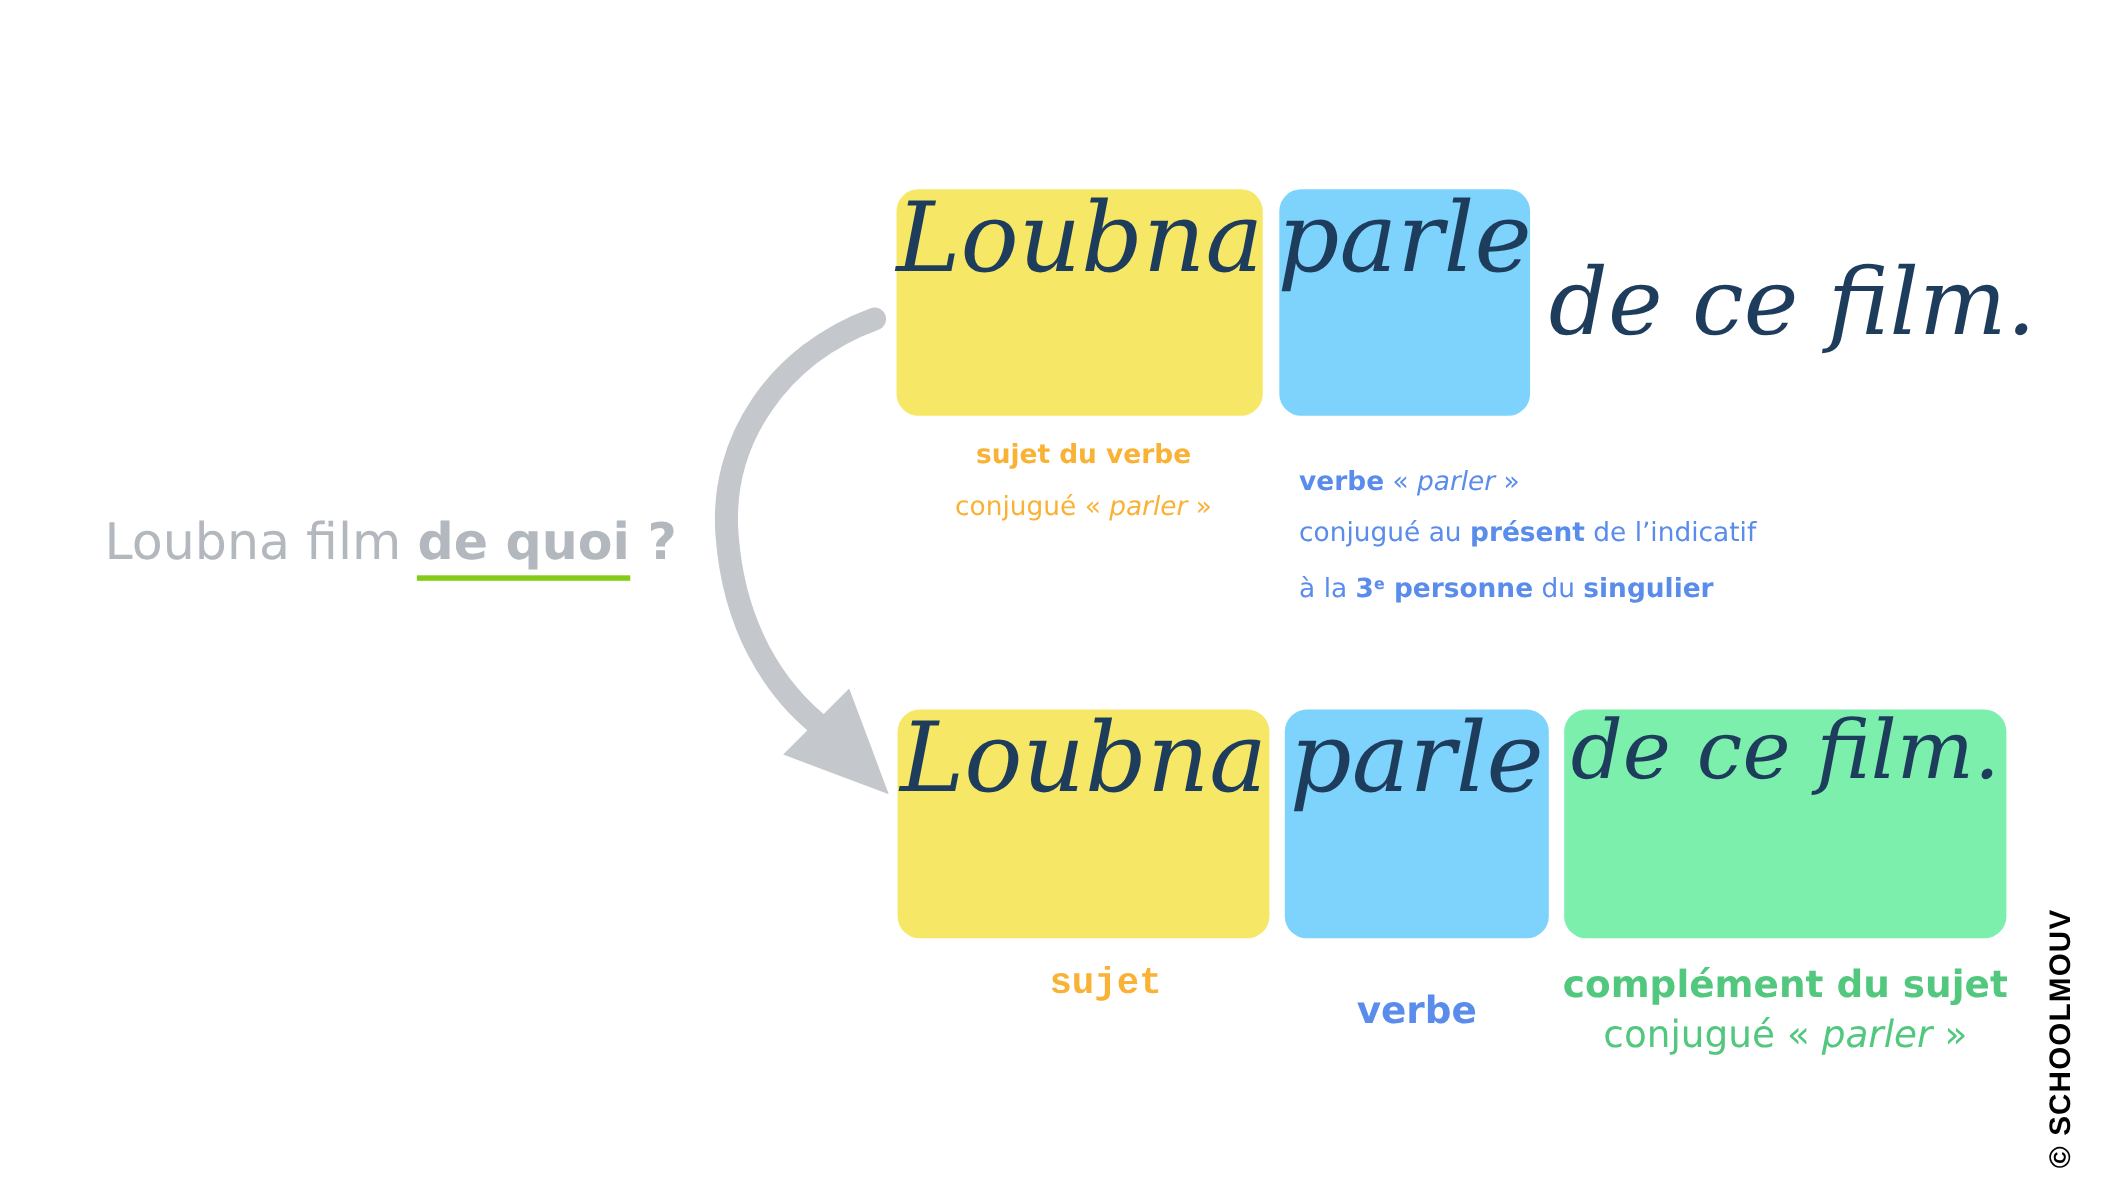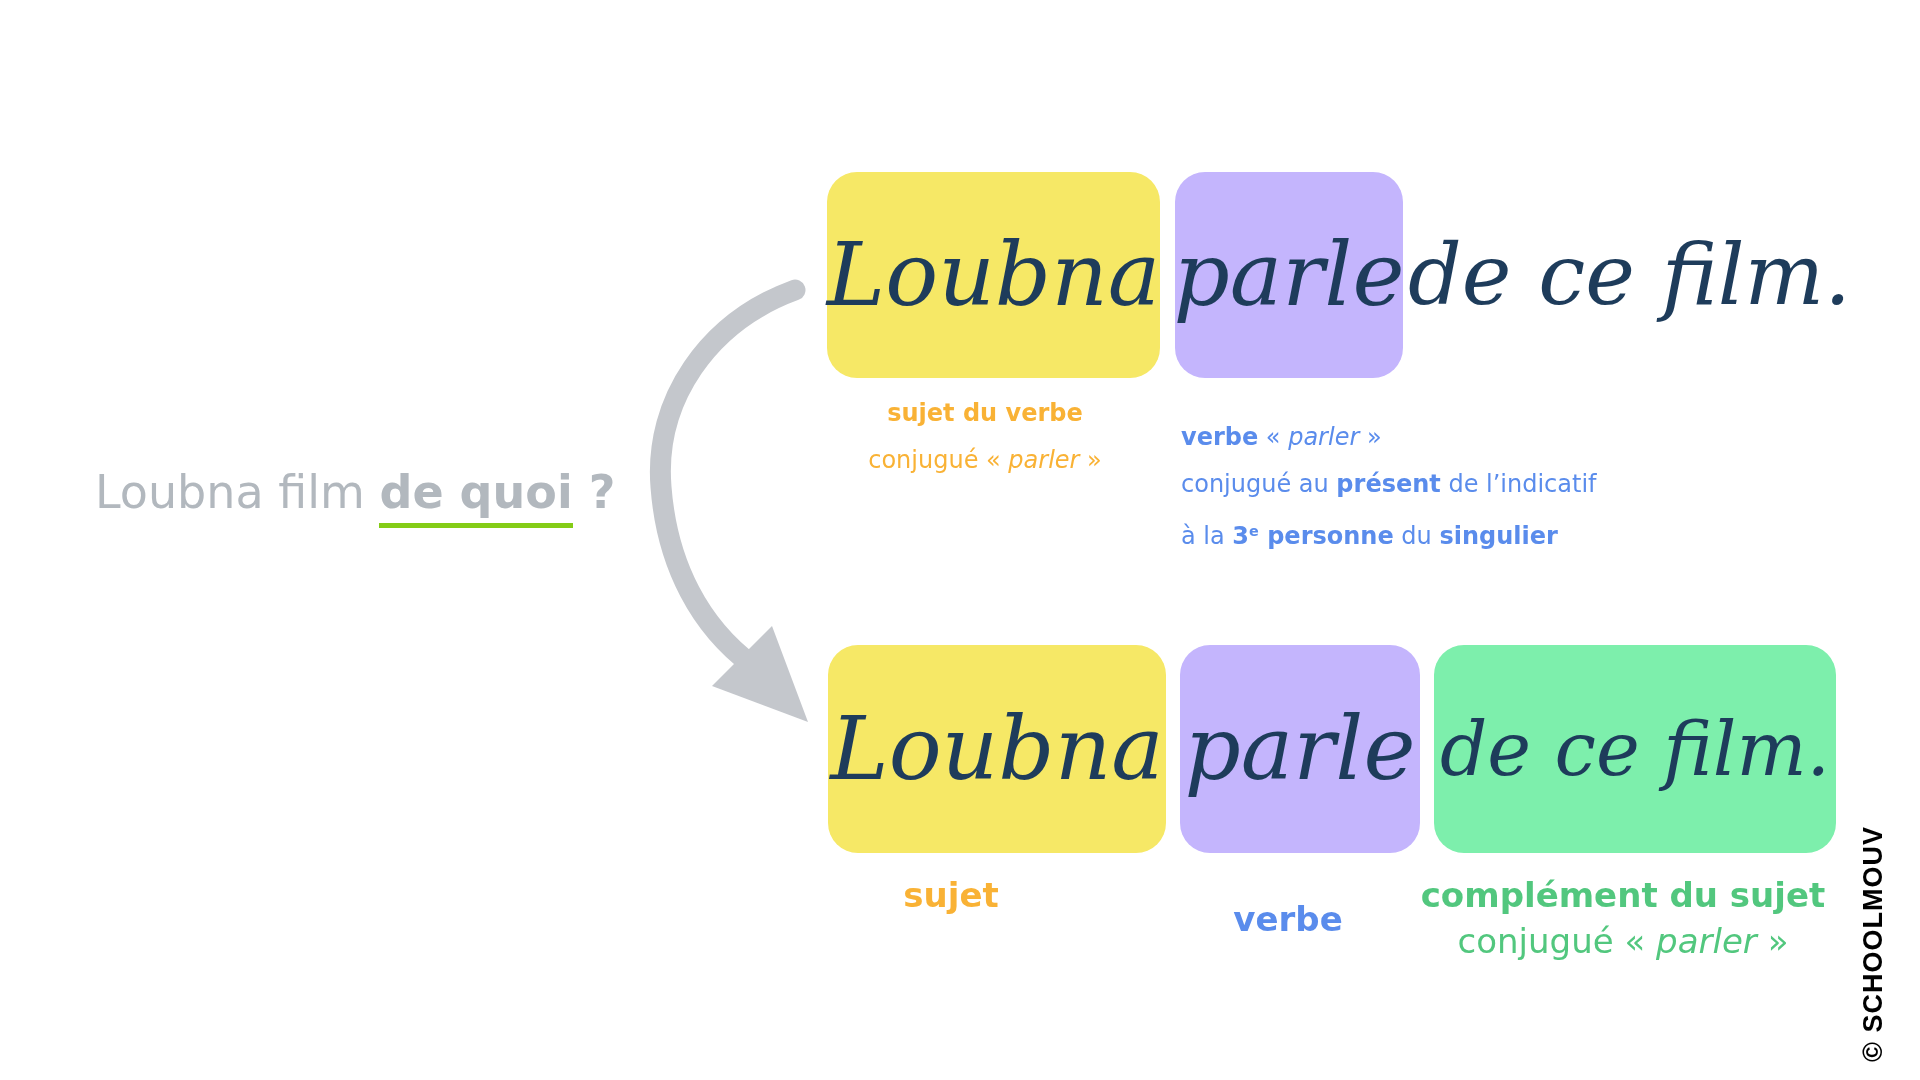--- a/index.html
+++ b/index.html
@@ -1,22 +1,22 @@
 <!DOCTYPE html>
 <html><head>
 <meta charset="utf-8">
 <style>
   html,body{margin:0;padding:0;background:#fff;}
   .canvas{position:relative;width:1920px;height:1080px;background:#ffffff;overflow:hidden;
           font-family:"DejaVu Sans", sans-serif;}
 
   
-  .box{position:absolute;border-radius:30px;display:flex;align-items:center;justify-content:center;margin-left:12px;}
+  .box{position:absolute;border-radius:20px;display:flex;justify-content:center;}
   .box-yellow{background:#F6E866;}
-  .box-blue{background:#c4b5fd;}
+  .box-blue{background:#7dd3fc;}
   .box-green{background:#7DEFAC;}
 
   
   .script{font-family:"DejaVu Serif", serif;font-style:italic;font-weight:400;color:#1E3C5B;
           white-space:nowrap;line-height:1;}
   .s88{font-size:88px;}
   .s84{font-size:84px;}
   .s74{font-size:74px;}
 
   .pos-top-subject{left:815px;top:172px;width:333px;height:206px;}
@@ -32,21 +32,21 @@
   .orange{color:#F9B235;}
   .lblue{color:#5A8CEC;margin-top:24px;}
   .lgreen{color:#52C77E;}
   .b{font-weight:700;}
   .it{font-style:italic;}
   .sup{font-size:0.6em;vertical-align:0.55em;}
   .lbl-line{display:block;}
 
   .pos-label-top-subject{left:735px;top:390px;width:500px;text-align:center;}
   .pos-label-top-verb{left:1181px;top:390px;width:660px;text-align:left;}
-  .pos-label-bottom-subject{left:782px;top:872px;width:338px;text-align:center;font-size:34px;}
+  .pos-label-bottom-subject{left:836px;top:872px;width:338px;text-align:center;font-size:34px;font-family:Liberation Mono, monospace;}
   .pos-label-bottom-verb{left:1168px;top:872px;width:240px;text-align:center;font-size:34px;}
   .pos-label-bottom-complement{left:1373px;top:872px;width:500px;text-align:center;font-size:34px;line-height:46px;}
 
   
   .question{position:absolute;left:95px;top:462px;font-size:46px;line-height:60px;
             color:#B2B8BE;white-space:pre;}
   .q-strong{font-weight:700;}
   .q-underline{border-bottom:5px solid #84cc16;padding-bottom:4px;}
 
   

